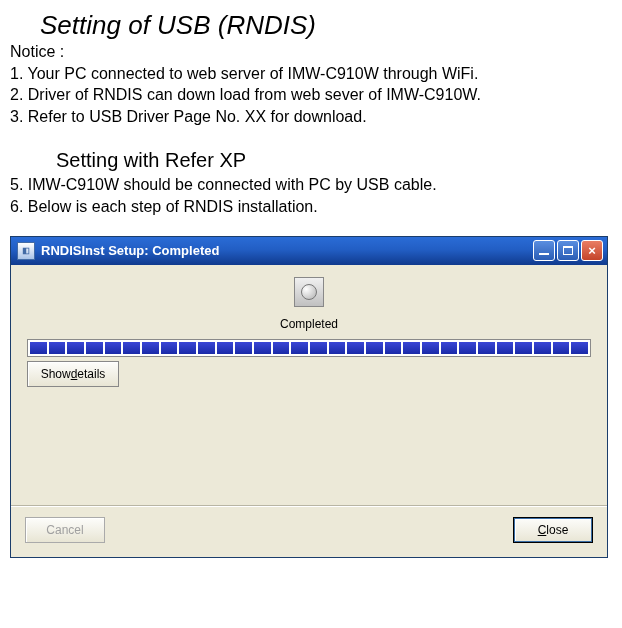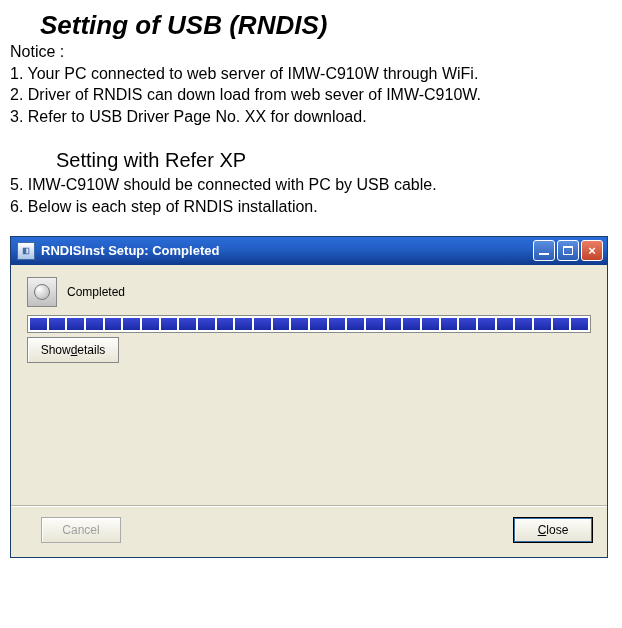--- a/index.html
+++ b/index.html
@@ -7,21 +7,20 @@
     padding: 0;
     font-family: Arial, Helvetica, sans-serif;
     background: #fff;
     width: 622px;
   }
   .page-title {
     font-style: italic;
     font-size: 26px;
     margin: 10px 0 0 40px;
     font-family: Arial, Helvetica, sans-serif;
-    font-weight: bold;
   }
   .body-text {
     font-size: 16px;
     margin: 0 0 0 10px;
     line-height: 1.35;
   }
   .sub-title {
     font-size: 20px;
     margin: 22px 0 2px 56px;
   }
@@ -107,20 +106,21 @@
     min-height: 240px;
     background: #ece9d8;
     box-sizing: border-box;
   }
   .status-row {
     display: flex;
     align-items: center;
     gap: 10px;
     font-size: 12px;
     font-family: Tahoma, Arial, sans-serif;
+    flex-direction: column;
   }
   .status-icon {
     width: 28px;
     height: 28px;
     background: linear-gradient(#f0f0f0,#c0c0c0);
     border: 1px solid #888;
     display: flex;
     align-items: center;
     justify-content: center;
     position: relative;
@@ -160,21 +160,21 @@
     box-shadow: inset 1px 1px 0 #fff;
   }
 
   .sep {
     border: none;
     border-top: 1px solid #b8b5a4;
     border-bottom: 1px solid #fff;
     margin: 0;
   }
   .button-row {
-    padding: 10px 14px 14px 30px;
+    padding: 10px 14px 14px 14px;
     display: flex;
     background: #ece9d8;
     text-align: center;
   }
   .spacer { flex: 1; }
   .footer-btn {
     width: 78px;
     height: 24px;
     font-size: 12px;
     font-family: Tahoma, Arial, sans-serif;

